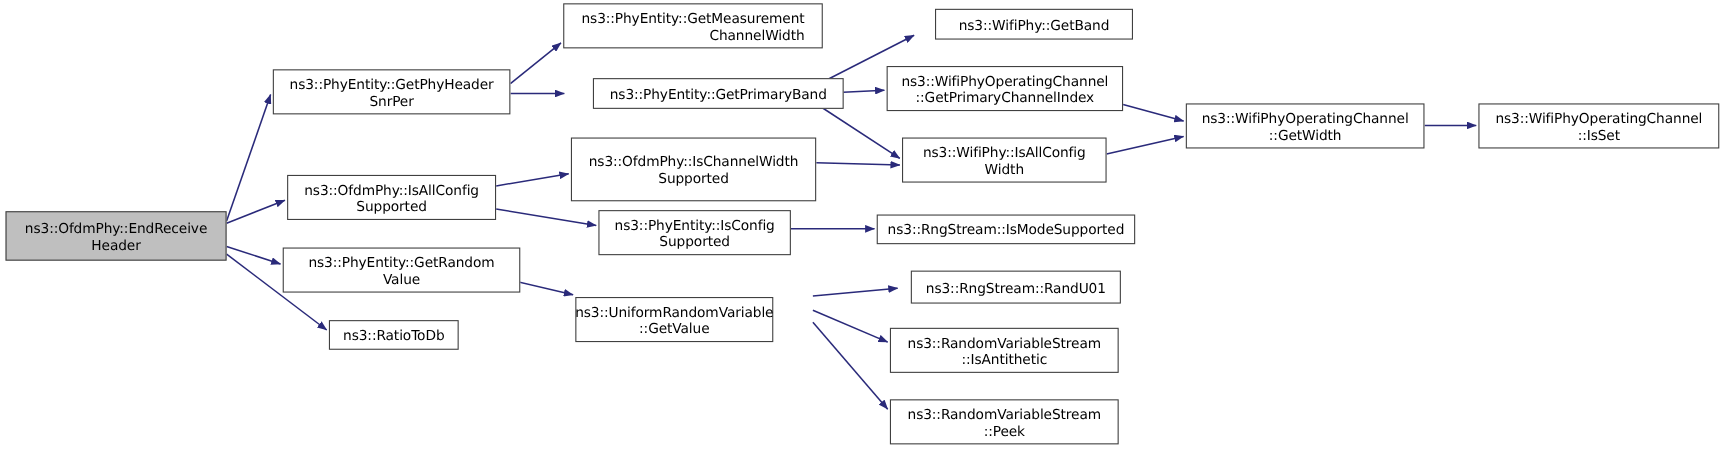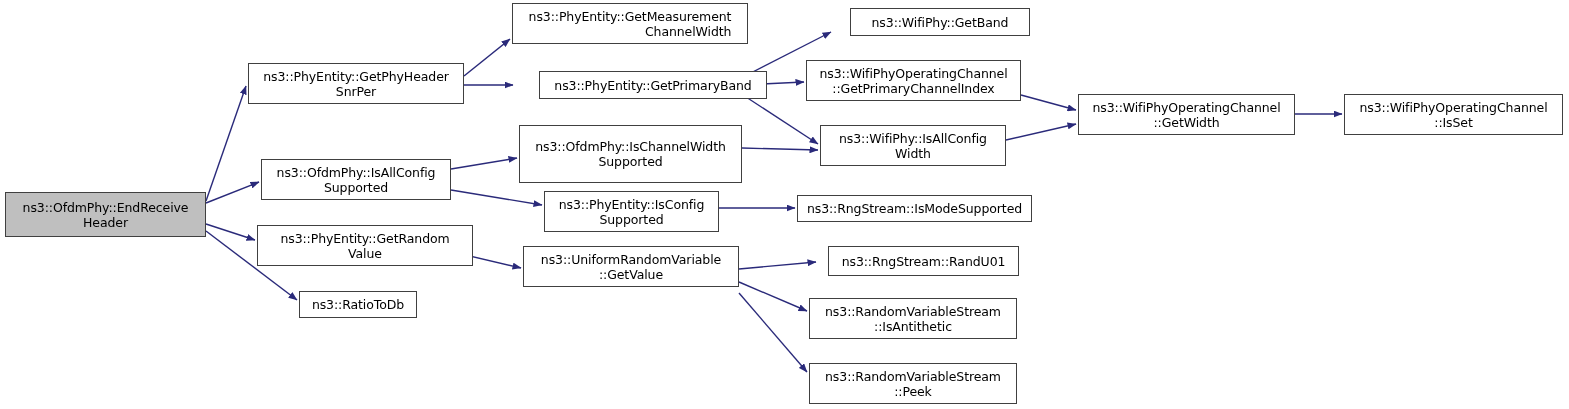--- a/index.html
+++ b/index.html
@@ -87,21 +87,21 @@
       <div class="node" style="left: 257px; top: 225px; width: 216px; height: 41px;">ns3::PhyEntity::GetRandom
 Value</div>
       <div class="node" style="left: 299px; top: 291px; width: 118px; height: 27px;">ns3::RatioToDb</div>
       <div class="node" style="left: 512px; top: 3px; width: 236px; height: 41px; text-align: right;">ns3::PhyEntity::GetMeasurement
 ChannelWidth</div>
       <div class="node" style="left: 515px; top: 71px; width: 228px; height: 28px; margin-left: 24px;">ns3::PhyEntity::GetPrimaryBand</div>
       <div class="node" style="left: 519px; top: 125px; width: 223px; height: 58px;">ns3::OfdmPhy::IsChannelWidth
 Supported</div>
       <div class="node" style="left: 544px; top: 191px; width: 175px; height: 41px;">ns3::PhyEntity::IsConfig
 Supported</div>
-      <div class="node" style="left: 523px; top: 246px; width: 216px; height: 41px;">ns3::UniformRandomVariable
+      <div class="node" style="left: 523px; top: 270px; width: 180px; height: 41px;">ns3::UniformRandomVariable
 ::GetValue</div>
       <div class="node" style="left: 850px; top: 8px; width: 180px; height: 28px;">ns3::WifiPhy::GetBand</div>
       <div class="node" style="left: 806px; top: 60px; width: 215px; height: 41px;">ns3::WifiPhyOperatingChannel
 ::GetPrimaryChannelIndex</div>
       <div class="node" style="left: 820px; top: 125px; width: 186px; height: 41px;">ns3::WifiPhy::IsAllConfig
 Width</div>
       <div class="node" style="left: 797px; top: 195px; width: 235px; height: 27px;">ns3::RngStream::IsModeSupported</div>
       <div class="node" style="left: 828px; top: 246px; width: 191px; height: 30px;">ns3::RngStream::RandU01</div>
       <div class="node" style="left: 809px; top: 298px; width: 208px; height: 41px;">ns3::RandomVariableStream
 ::IsAntithetic</div>

